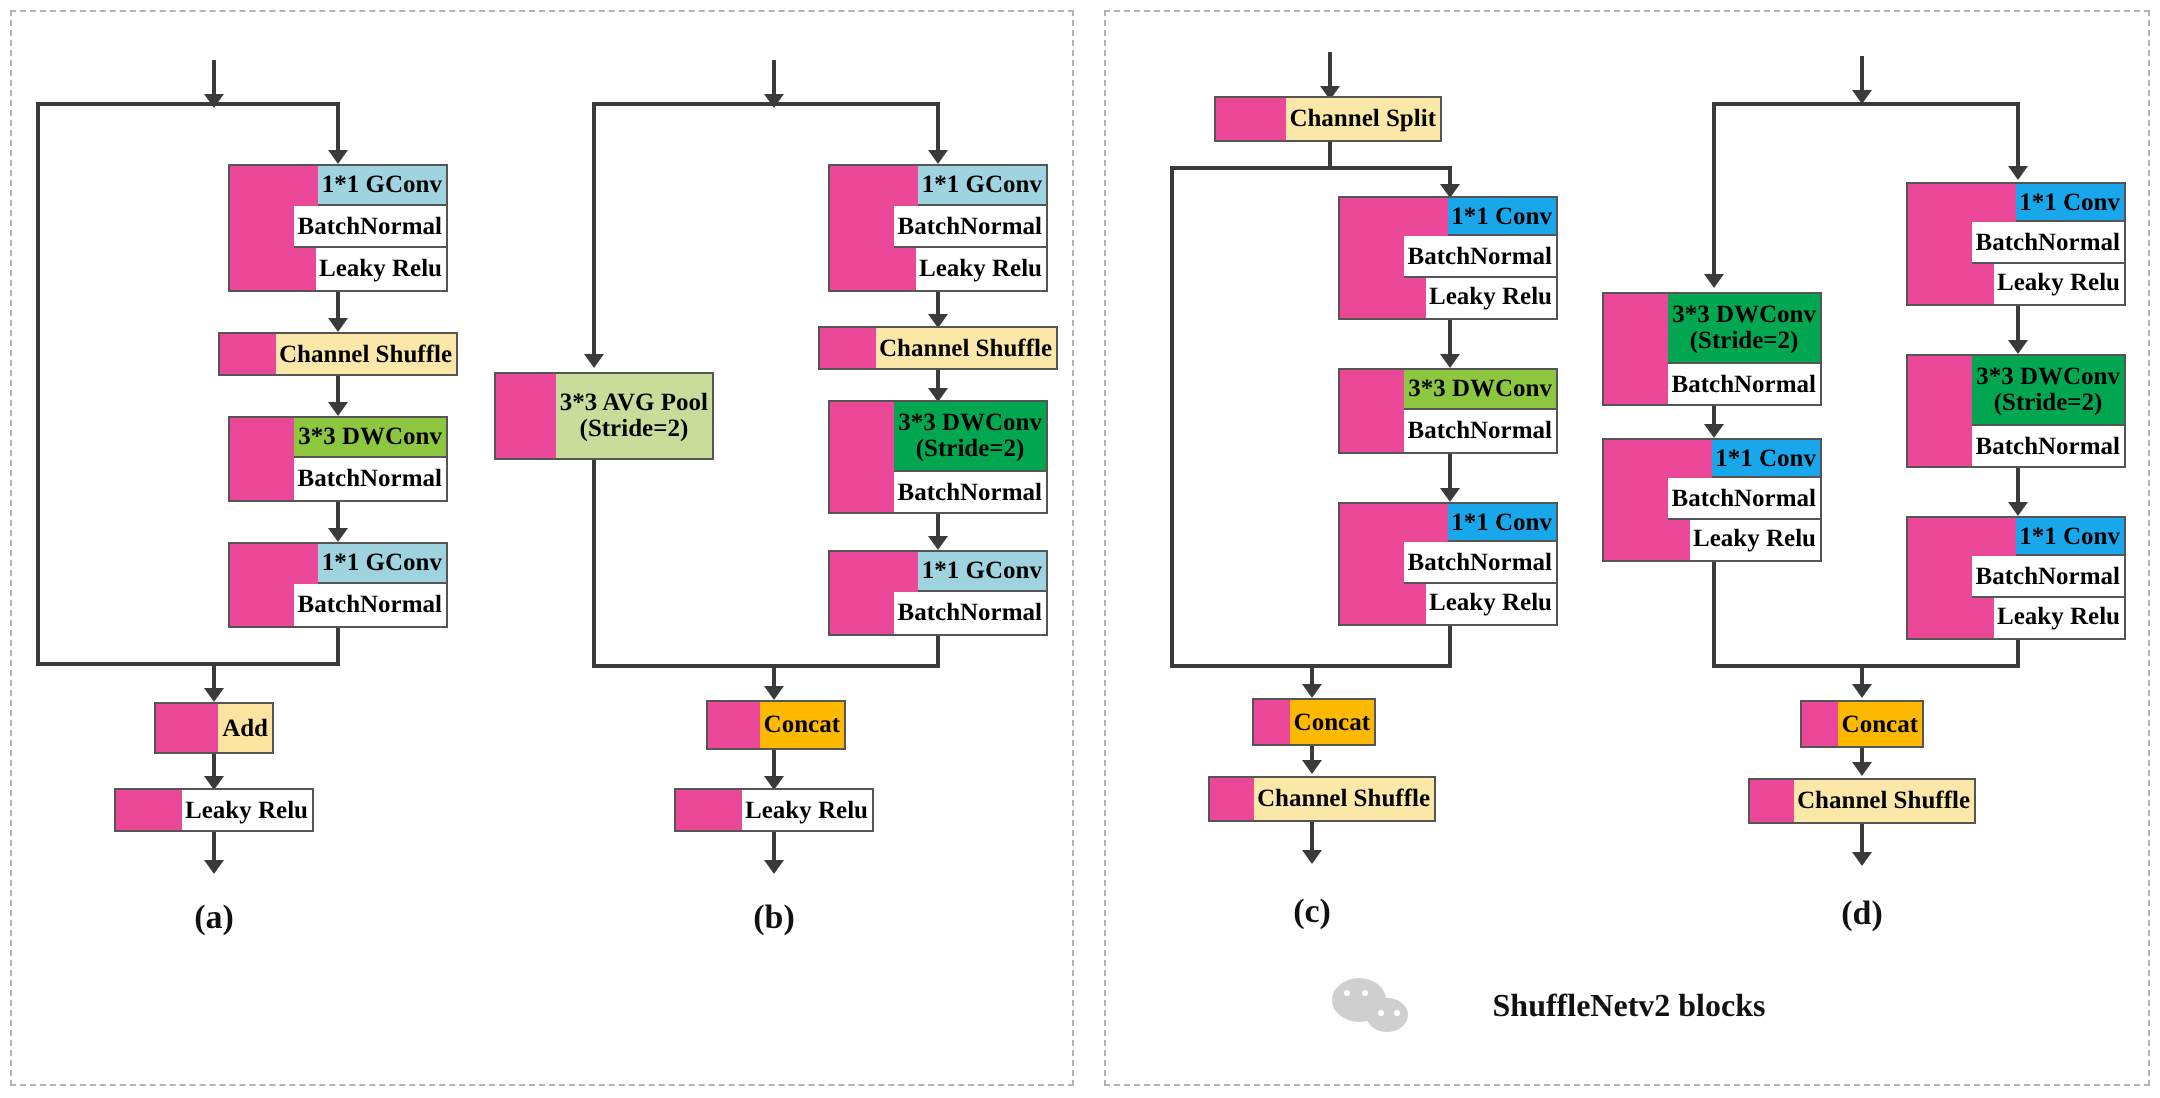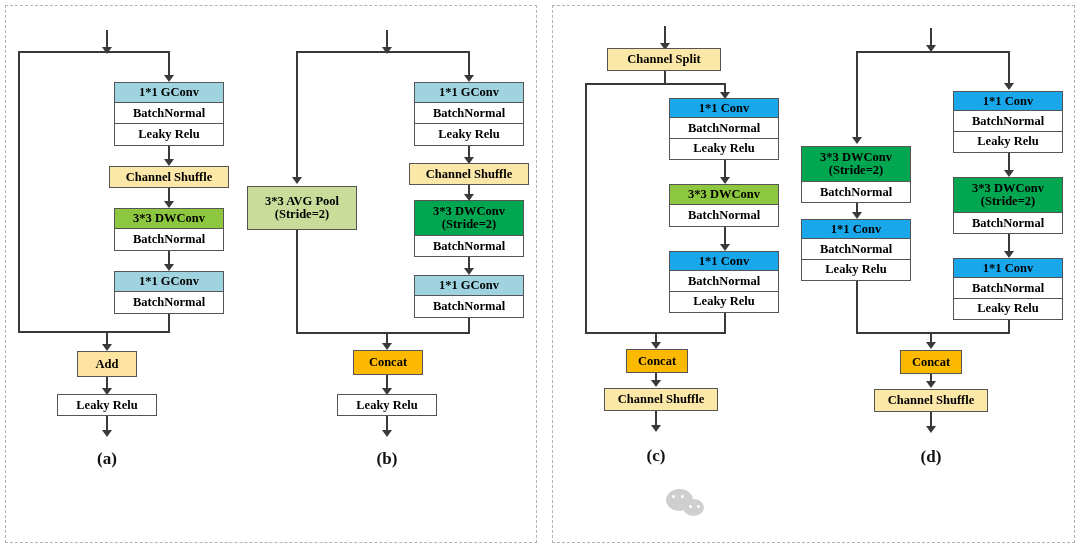--- a/index.html
+++ b/index.html
@@ -5,21 +5,21 @@
   html,body{margin:0;padding:0;background:#fff;}
   body{width:1080px;height:549px;position:relative;overflow:hidden;
        font-family:"Liberation Serif","DejaVu Serif",serif;}
 
   .figure-frame{position:absolute;border:1px dashed #b3b3b3;box-sizing:border-box;background:#fff;}
   #frame-left{left:5px;top:5px;width:532px;height:538px;}
   #frame-right{left:552px;top:5px;width:523px;height:538px;}
 
   
   .node{position:absolute;box-sizing:border-box;border:1.4px solid #555;
-        display:flex;flex-direction:column;background:#ec4899;}
+        display:flex;flex-direction:column;background:#ec4899;align-items:flex-end;}
   .node .seg{box-sizing:border-box;border-bottom:1.4px solid #555;
         display:flex;align-items:center;justify-content:center;
         font-weight:bold;color:#000;line-height:1.02;text-align:center;
         padding:0 2px;white-space:nowrap;}
   .node .seg:last-child{border-bottom:none;}
   .seg.two-line{flex-direction:column;line-height:1.04;}
 
   
   .c-gconv{background:#9fd3e0;}
   .c-conv{background:#18a7eb;}
@@ -321,20 +321,21 @@
 
   <div class="node" style="left:321px;top:383px;width:114px;height:23px;">
     <div class="seg c-shuffle" style="height:100%;font-size:12.5px;">Channel Shuffle</div>
   </div>
 
   <div class="ln lnv" style="left:377px;top:406px;height:16px;"></div>
   <div class="arw" style="left:373px;top:420px;"></div>
 
   <div class="caption panel-label" style="left:347px;top:441px;width:62px;">(d)</div>
 
+  <div class="caption block-title" style="left:0px;top:489px;width:523px;">ShuffleNetv2 blocks</div>
 </div>
 
 <div id="watermark">
   <div class="wm-logo">
     <span class="b1"></span>
       <span class="b2"></span>
     <span class="d" style="left:6px;top:6px;"></span>
     <span class="d" style="left:15px;top:6px;"></span>
     <span class="d" style="left:23px;top:16px;"></span>
     <span class="d" style="left:31px;top:16px;"></span>

